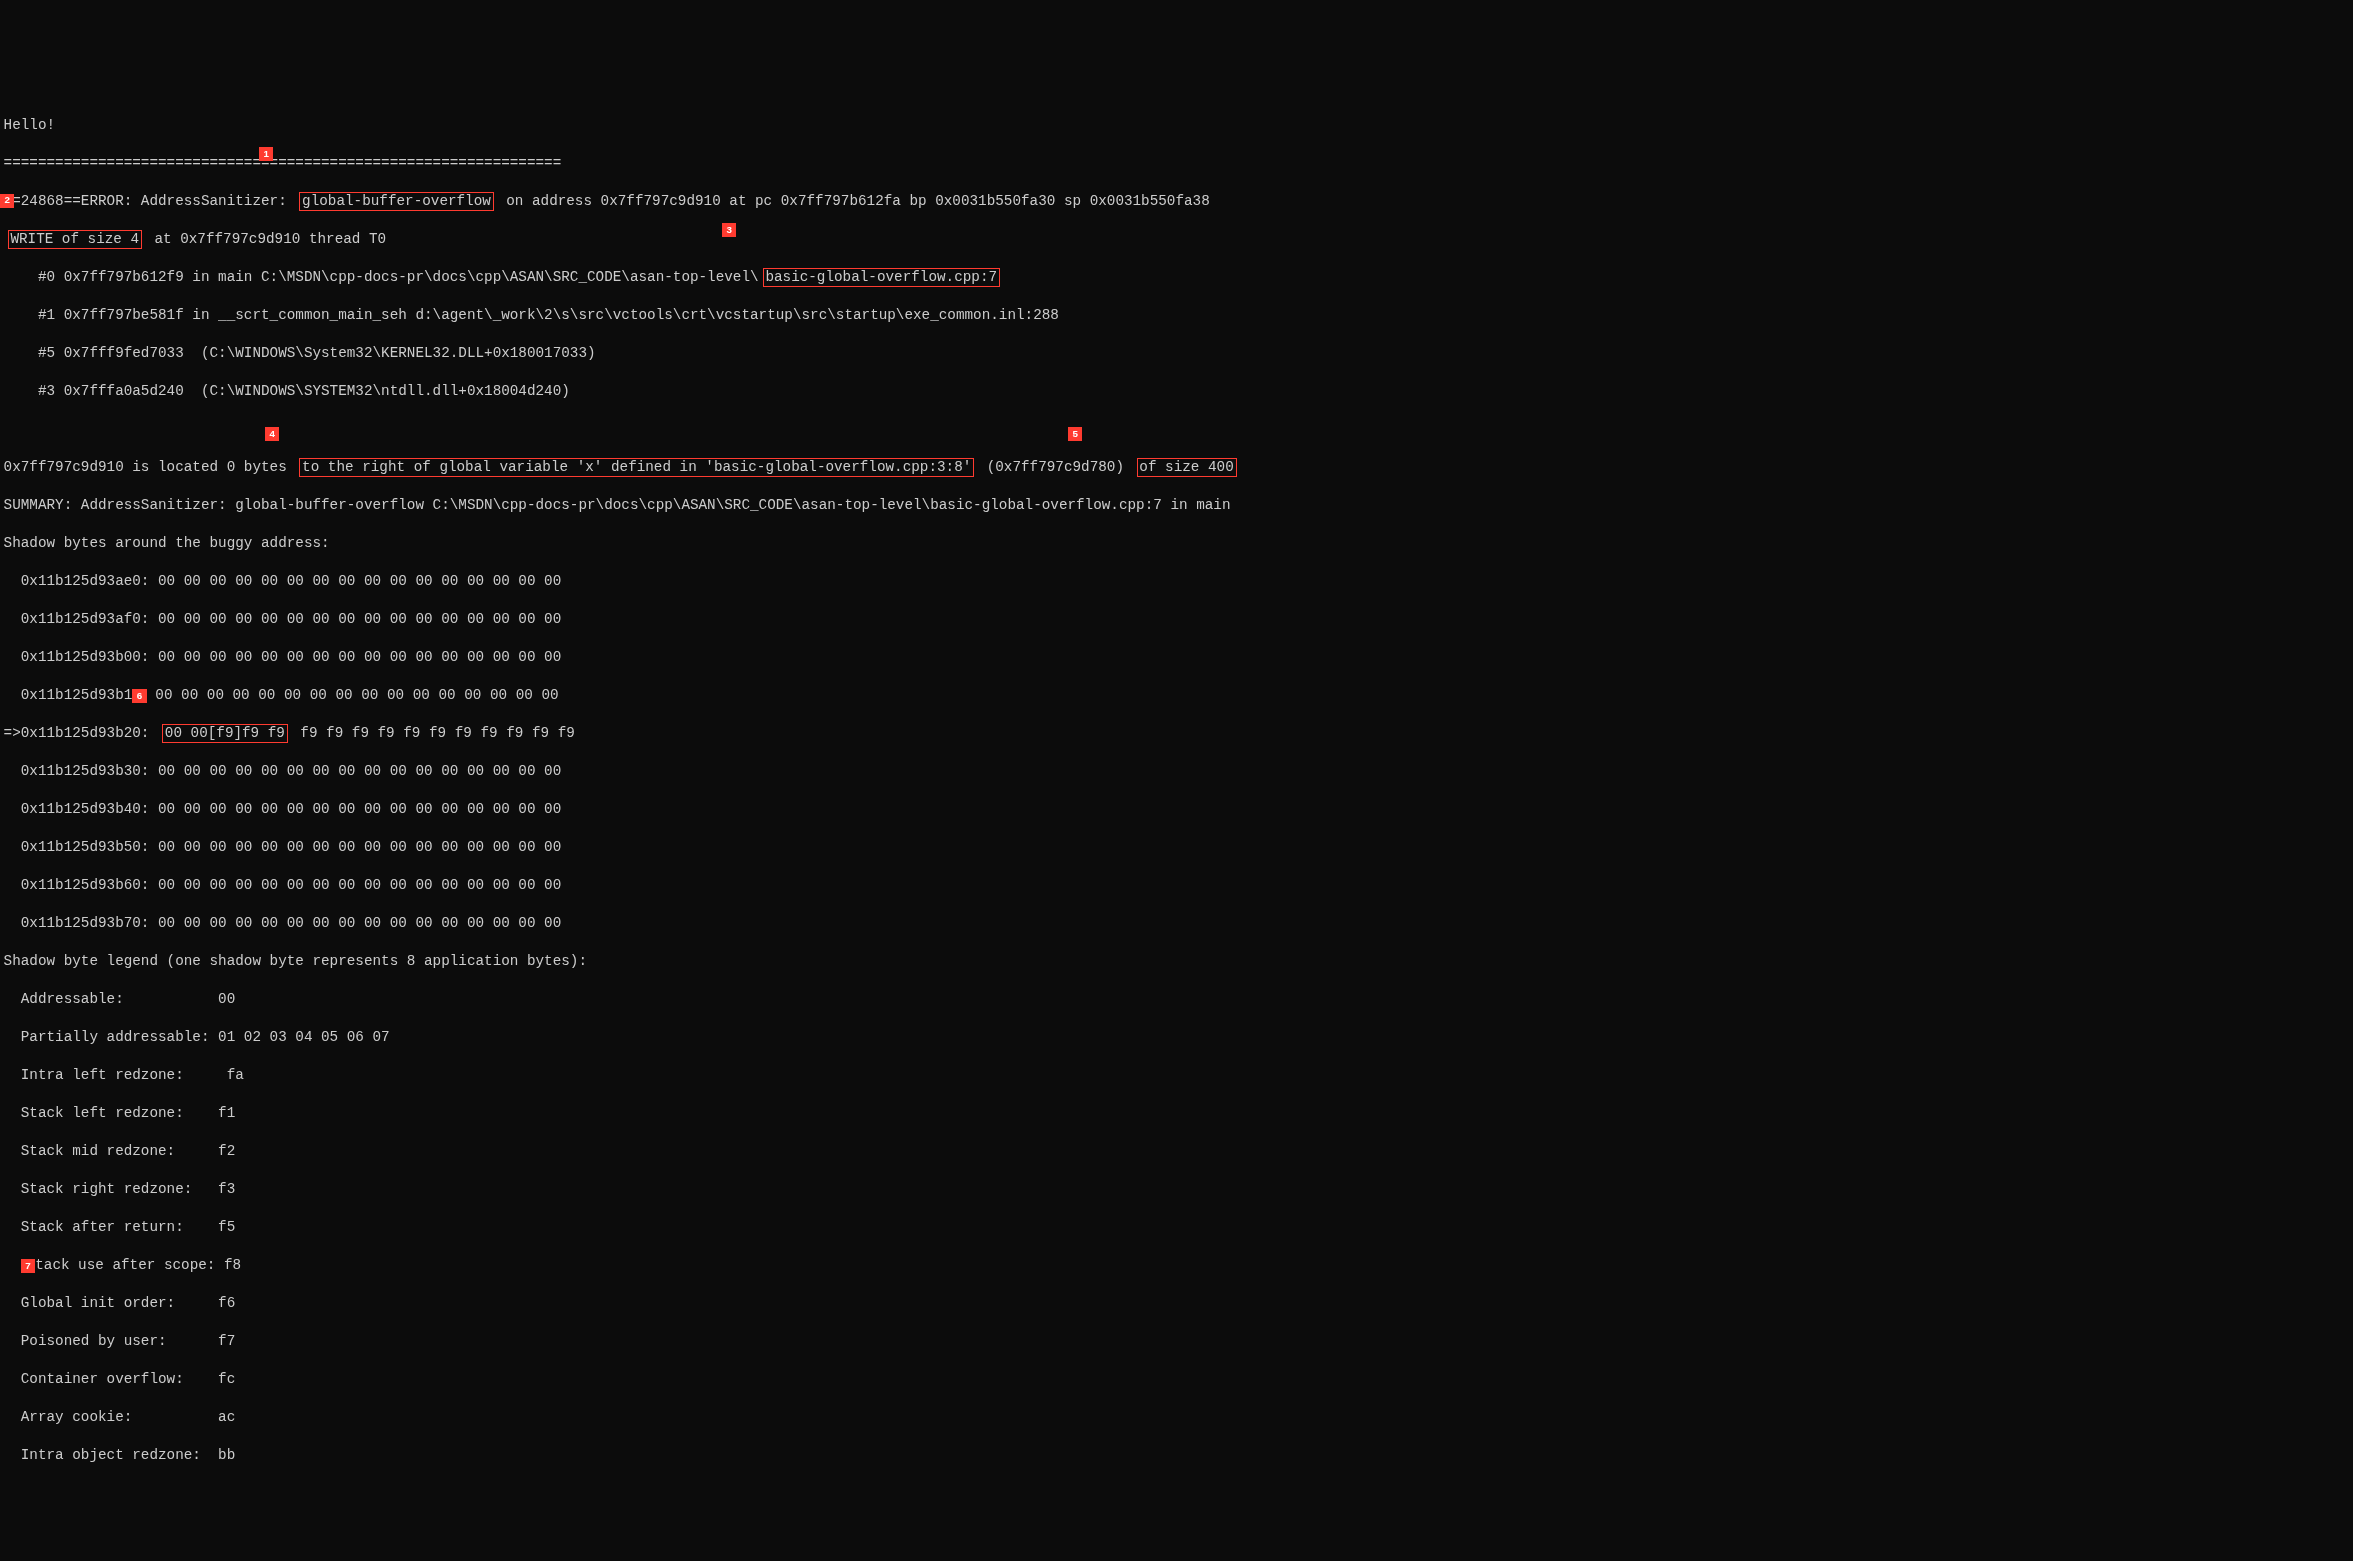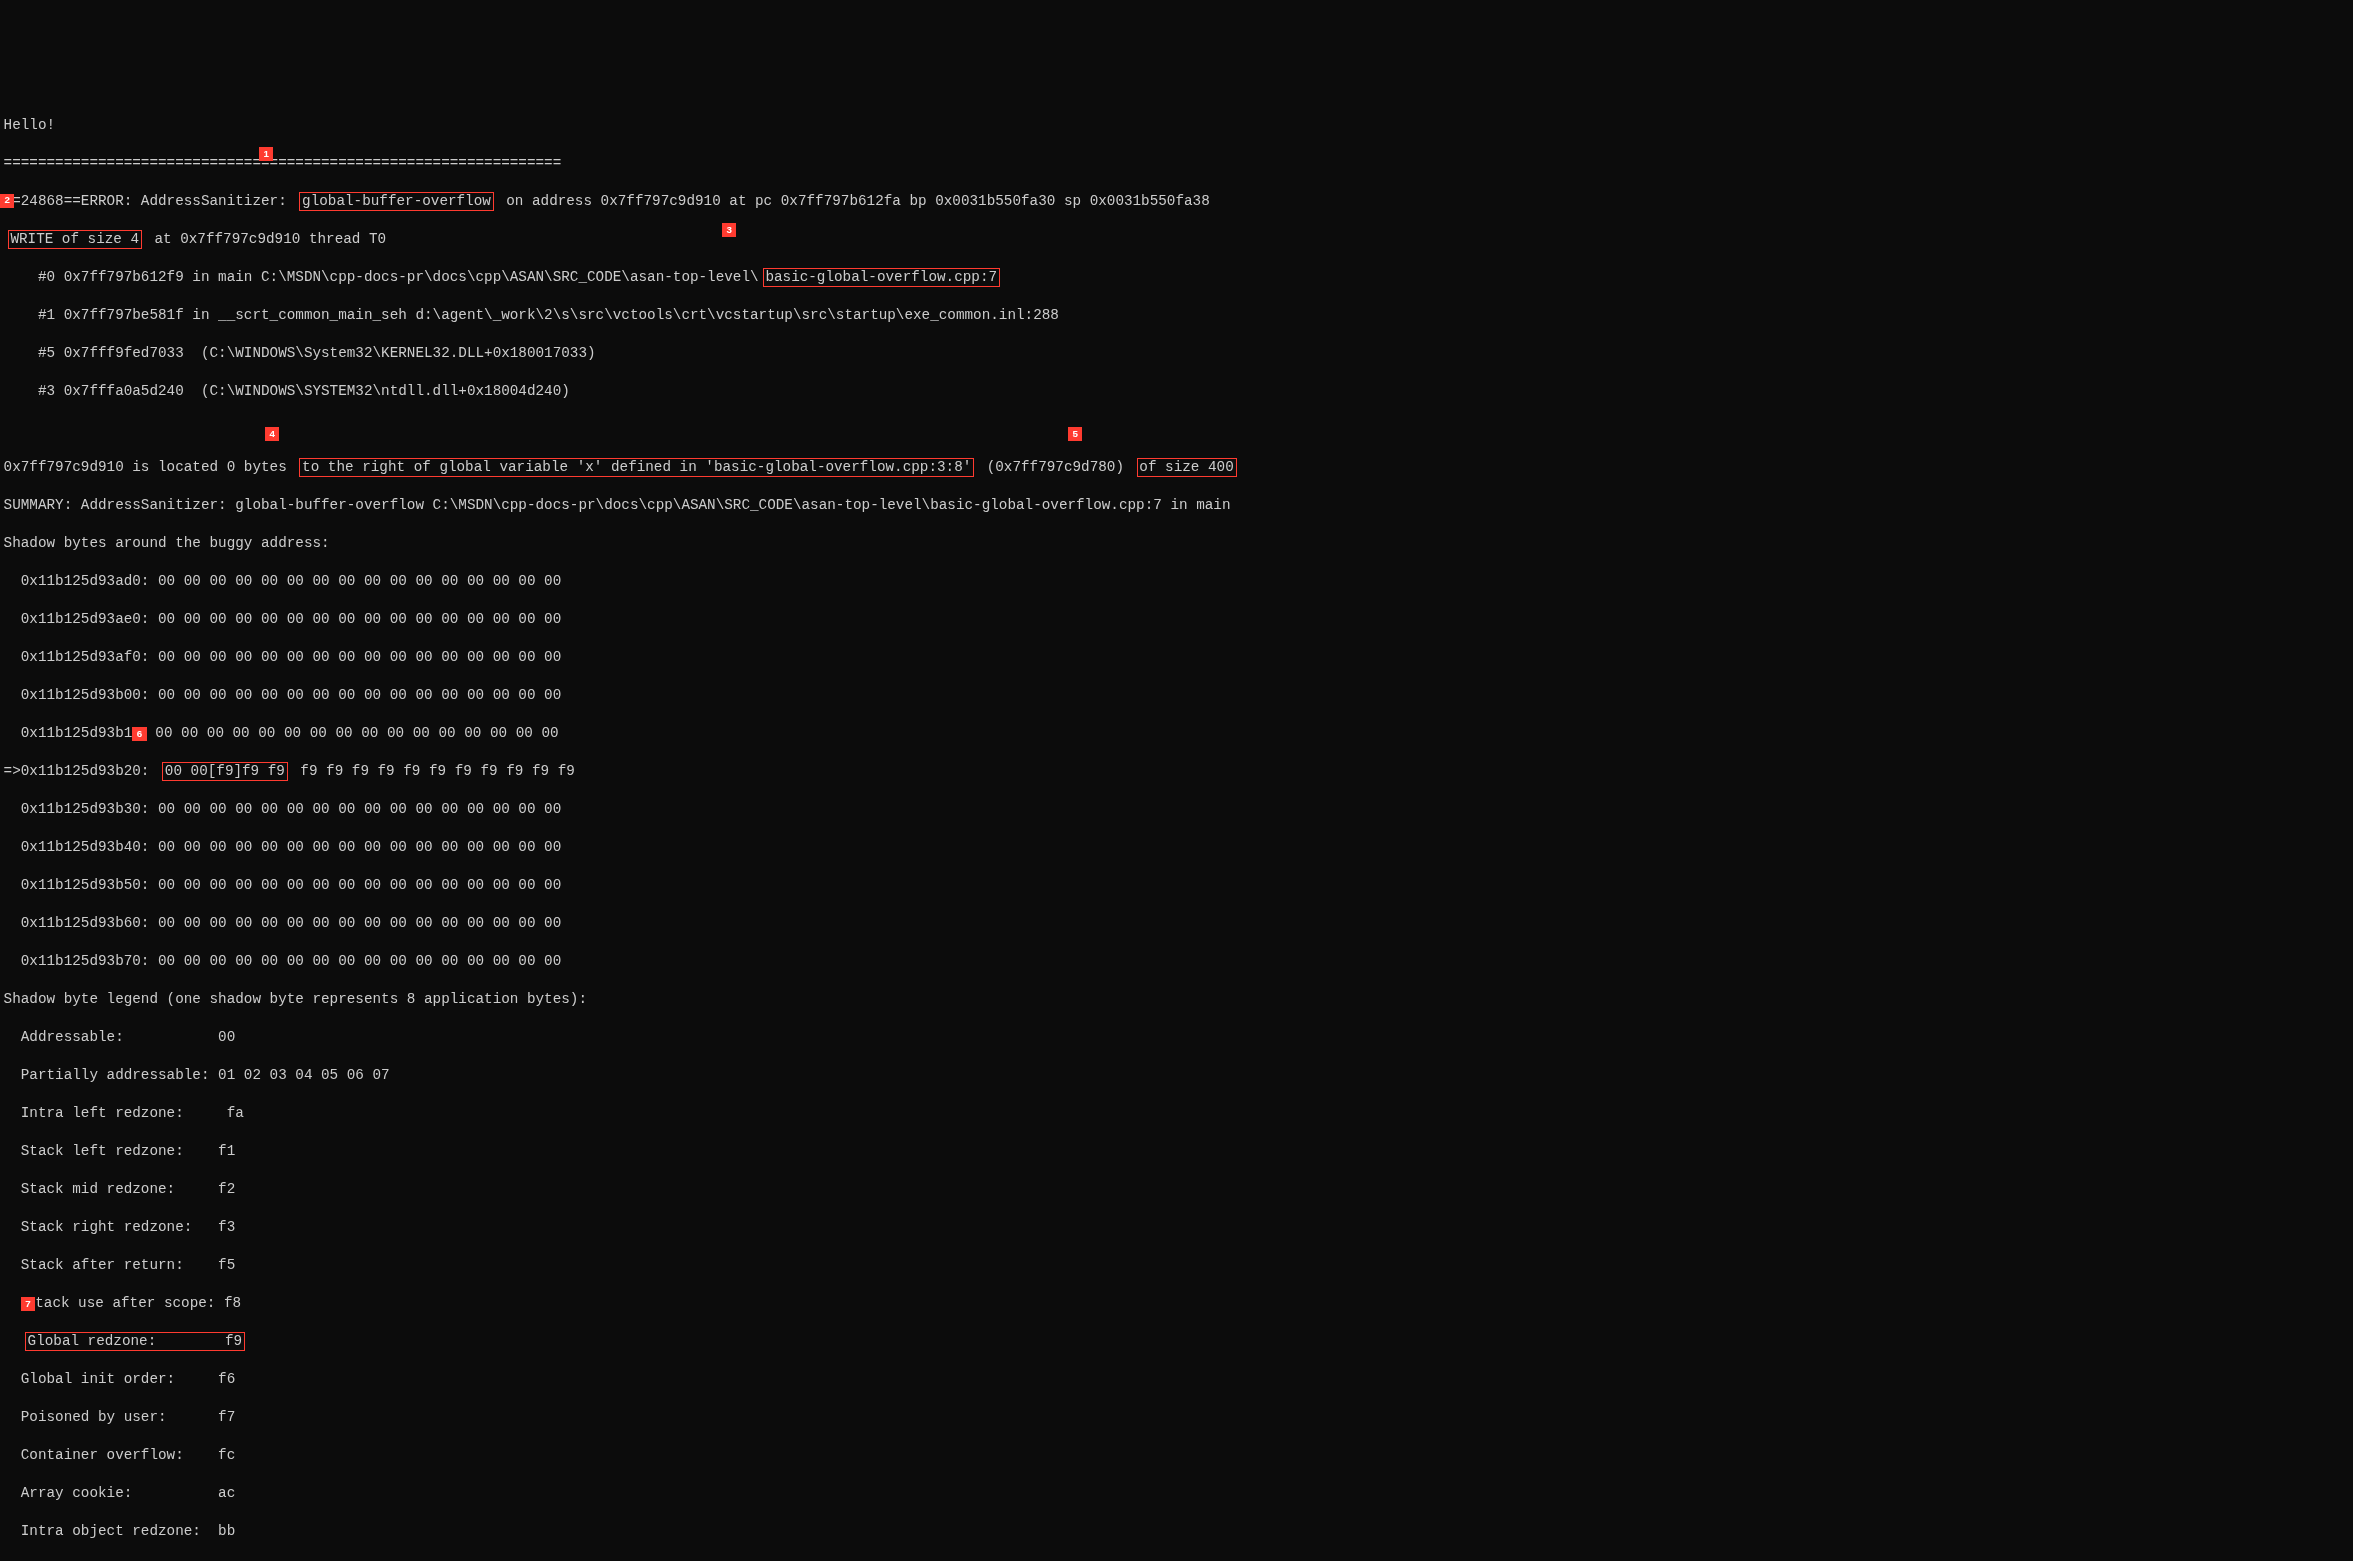--- a/index.html
+++ b/index.html
@@ -55,41 +55,39 @@
 <span class="line"><span class="callout" style="left:0px; margin-top:1.8px;">2</span><span>==24868==ERROR: AddressSanitizer: </span><span class="box">global-buffer-overflow</span><span> on address 0x7ff797c9d910 at pc 0x7ff797b612fa bp 0x0031b550fa30 sp 0x0031b550fa38</span></span>
 <span class="line"><span class="box">WRITE of size 4</span><span> at 0x7ff797c9d910 thread T0</span><span class="callout" style="left:722px; margin-top:-7.1px;">3</span></span>
 <span class="line"><span>    #0 0x7ff797b612f9 in main C:\MSDN\cpp-docs-pr\docs\cpp\ASAN\SRC_CODE\asan-top-level\</span><span class="box">basic-global-overflow.cpp:7</span></span>
 <span class="line">    #1 0x7ff797be581f in __scrt_common_main_seh d:\agent\_work\2\s\src\vctools\crt\vcstartup\src\startup\exe_common.inl:288</span>
 <span class="line">    #5 0x7fff9fed7033  (C:\WINDOWS\System32\KERNEL32.DLL+0x180017033)</span>
 <span class="line">    #3 0x7fffa0a5d240  (C:\WINDOWS\SYSTEM32\ntdll.dll+0x18004d240)</span>
 <span class="line"><span class="callout" style="left:265px; margin-top:7.1px;">4</span><span class="callout" style="left:1068px; margin-top:7.1px;">5</span></span>
 <span class="line"><span>0x7ff797c9d910 is located 0 bytes </span><span class="box">to the right of global variable 'x' defined in 'basic-global-overflow.cpp:3:8'</span><span> (0x7ff797c9d780) </span><span class="box">of size 400</span></span>
 <span class="line">SUMMARY: AddressSanitizer: global-buffer-overflow C:\MSDN\cpp-docs-pr\docs\cpp\ASAN\SRC_CODE\asan-top-level\basic-global-overflow.cpp:7 in main</span>
 <span class="line">Shadow bytes around the buggy address:</span>
-<span class="line">  0x11b125d93ad0: 00 00 00 00 00 00 00 00 00 00 00 00 00 00 00 00</span>
 <span class="line">  0x11b125d93ae0: 00 00 00 00 00 00 00 00 00 00 00 00 00 00 00 00</span>
 <span class="line">  0x11b125d93af0: 00 00 00 00 00 00 00 00 00 00 00 00 00 00 00 00</span>
 <span class="line">  0x11b125d93b00: 00 00 00 00 00 00 00 00 00 00 00 00 00 00 00 00</span>
 <span class="line"><span>  0x11b125d93b1</span><span class="callout" style="position:static;">6</span><span> 00 00 00 00 00 00 00 00 00 00 00 00 00 00 00 00</span></span>
 <span class="line"><span>=&gt;0x11b125d93b20: </span><span class="box">00 00[f9]f9 f9</span><span> f9 f9 f9 f9 f9 f9 f9 f9 f9 f9 f9</span></span>
 <span class="line">  0x11b125d93b30: 00 00 00 00 00 00 00 00 00 00 00 00 00 00 00 00</span>
 <span class="line">  0x11b125d93b40: 00 00 00 00 00 00 00 00 00 00 00 00 00 00 00 00</span>
 <span class="line">  0x11b125d93b50: 00 00 00 00 00 00 00 00 00 00 00 00 00 00 00 00</span>
 <span class="line">  0x11b125d93b60: 00 00 00 00 00 00 00 00 00 00 00 00 00 00 00 00</span>
 <span class="line">  0x11b125d93b70: 00 00 00 00 00 00 00 00 00 00 00 00 00 00 00 00</span>
 <span class="line">Shadow byte legend (one shadow byte represents 8 application bytes):</span>
 <span class="line">  Addressable:           00</span>
 <span class="line">  Partially addressable: 01 02 03 04 05 06 07</span>
 <span class="line">  Intra left redzone:     fa</span>
 <span class="line">  Stack left redzone:    f1</span>
 <span class="line">  Stack mid redzone:     f2</span>
 <span class="line">  Stack right redzone:   f3</span>
 <span class="line">  Stack after return:    f5</span>
 <span class="line"><span>  </span><span class="callout" style="position:static;">7</span><span>tack use after scope: f8</span></span>
-<span class="line"><span>  </span><span class="box">Global redzone:        f9</span></span>
 <span class="line">  Global init order:     f6</span>
 <span class="line">  Poisoned by user:      f7</span>
 <span class="line">  Container overflow:    fc</span>
 <span class="line">  Array cookie:          ac</span>
 <span class="line">  Intra object redzone:  bb</span>
 
 
 
 
 

